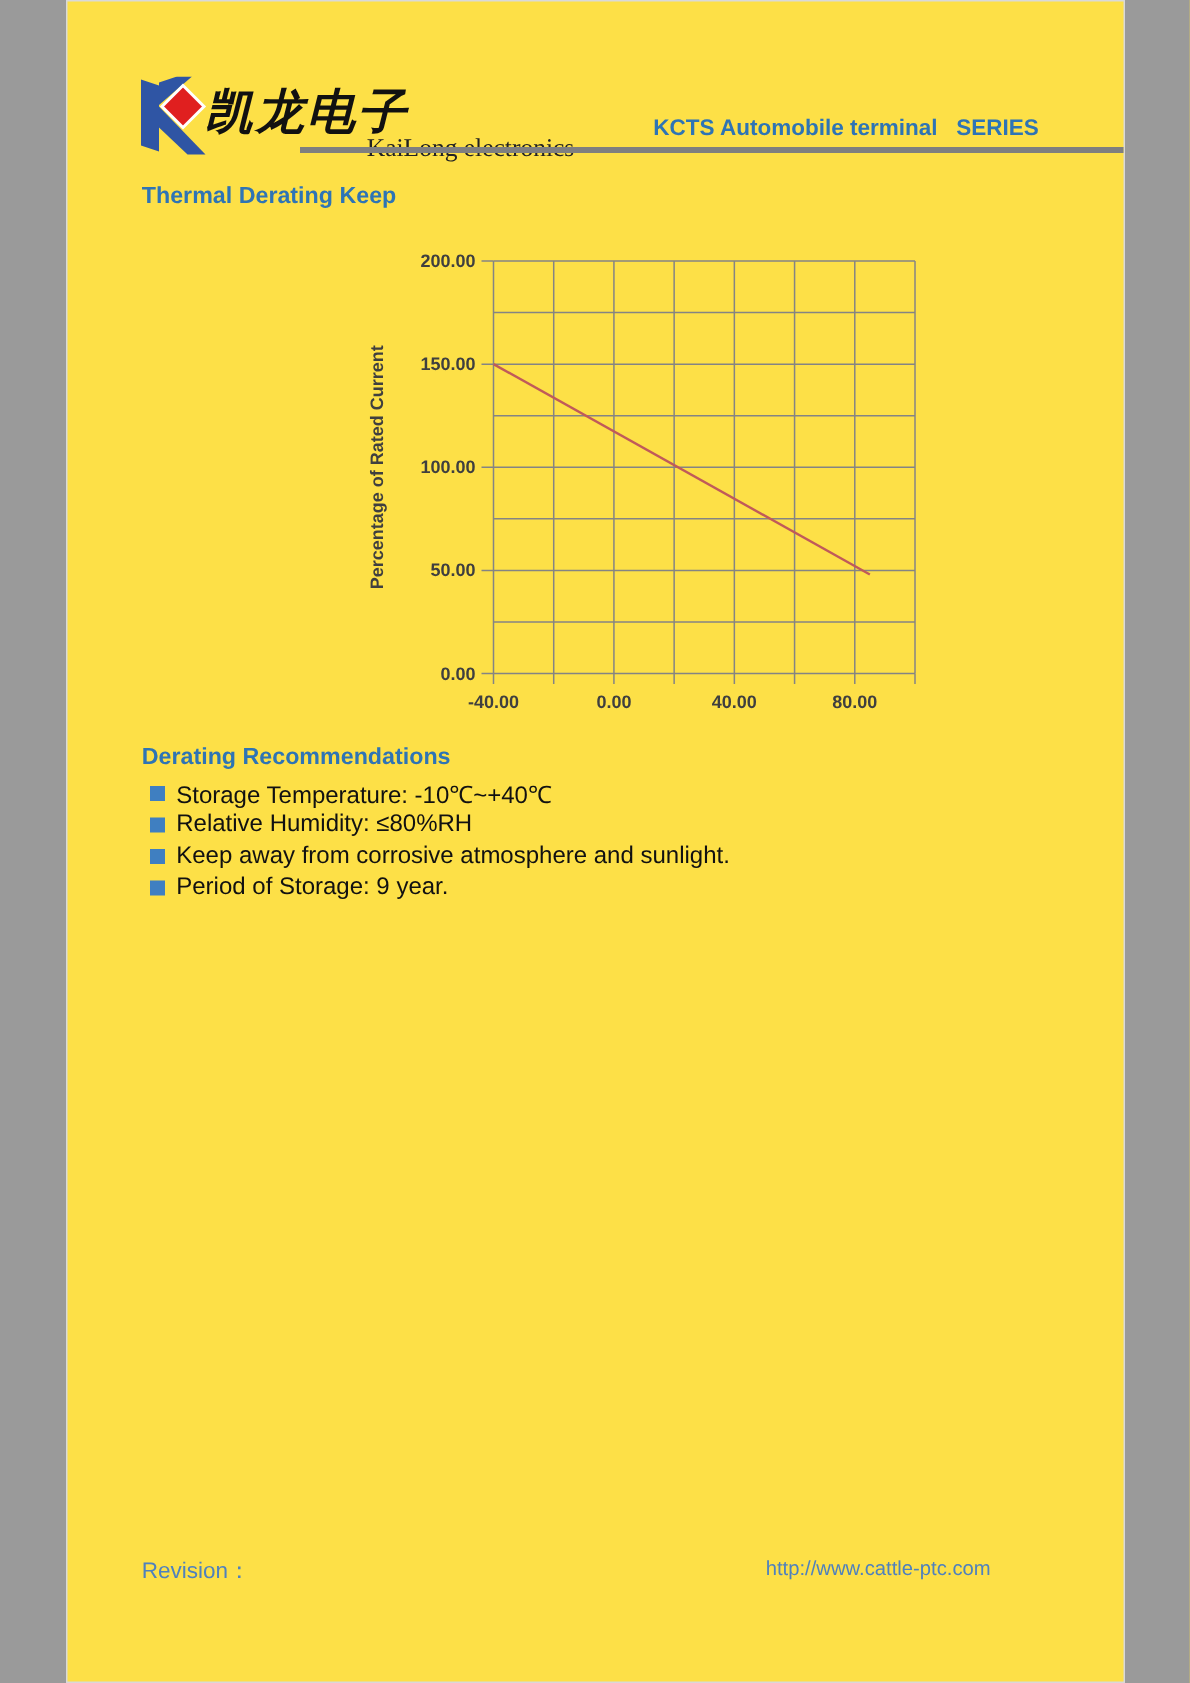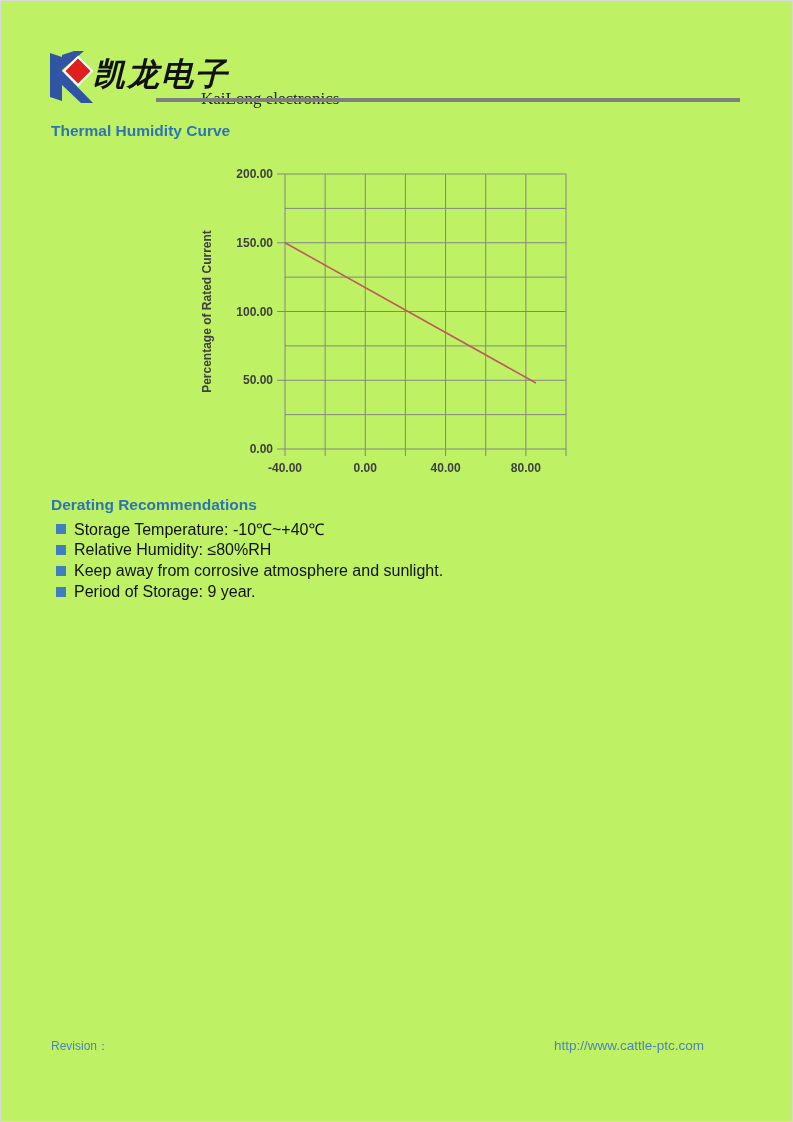--- a/index.html
+++ b/index.html
@@ -1,21 +1,21 @@
 <!DOCTYPE html>
 <html><head>
 <meta charset="utf-8">
 <style>
   * { margin:0; padding:0; box-sizing:border-box; }
   html,body { background:#9a9a9a; }
   .page {
     position:relative;
-    width:793px; height:1122px;
+    width:706px; height:1122px;
     margin:0 auto;
-    background:#bef264;
+    background:#fde047;
     border:1px solid #d9d9d9;
     font-family:"Liberation Sans", sans-serif;
     overflow:hidden;
   }
   
   .logo-svg { position:absolute; left:46px; top:50px; }
   .brand-cn {
     position:absolute; left:92px; top:52px;
     font-family:"DejaVu Sans", sans-serif;
     font-size:32px; font-weight:bold; color:#111;
@@ -55,43 +55,44 @@
     display:flex; align-items:center;
     height:21px; font-size:16px; color:#111;
   }
   .bullet-square {
     width:10px; height:10px; background:#3f7fc1;
     margin-right:8px; flex:0 0 auto;
   }
   
   .footer-revision {
     position:absolute; left:50px; top:1037px;
-    font-size:12px; color:#4f81bd;
+    font-size:15px; color:#4f81bd;
   }
   .footer-url {
     position:absolute; right:88px; top:1037px;
     font-size:13.5px; color:#4f81bd; text-decoration:none;margin-left:44px;
   }
 </style>
 </head>
 <body>
 
 <div class="page">
 
   <svg class="logo-svg" width="50" height="54" viewBox="0 0 50 54">
     <polygon id="logo-bar" points="3,2 15,6 15,50 3,46" fill="#2f55a4"></polygon>
     <polygon id="logo-upper" points="15,4 27,0 37,0 15,19" fill="#2f55a4"></polygon>
     <polygon id="logo-lower" points="15,20 15,34 34,52 46,52" fill="#2f55a4"></polygon>
     <polygon id="logo-diamond" points="31,6 45,20 31,34 17,20" stroke="#ffffff" stroke-width="2" fill="#e01f1f"></polygon>
   </svg>
   <div class="brand-cn">凯龙电子</div>
   <div class="brand-en">KaiLong electronics</div>
+  <div class="series-title">KCTS Automobile terminal   SERIES</div>
   <div class="header-rule" style="background: rgb(127, 127, 127);"></div>
 
-  <div id="thermal-heading" class="sec-heading">Thermal Humidity Curve</div>
+  <div id="thermal-heading" class="sec-heading">Thermal Derating Keep</div>
 
   <svg class="chart-svg" id="derating-chart" width="400" height="322" viewBox="0 0 400 322">
       <g stroke="#848484" stroke-width="1">
         <line x1="94" y1="15" x2="94" y2="290"></line>
         <line x1="134.14285714285714" y1="15" x2="134.14285714285714" y2="290"></line>
         <line x1="174.28571428571428" y1="15" x2="174.28571428571428" y2="290"></line>
         <line x1="214.42857142857142" y1="15" x2="214.42857142857142" y2="290"></line>
         <line x1="254.57142857142856" y1="15" x2="254.57142857142856" y2="290"></line>
         <line x1="294.7142857142857" y1="15" x2="294.7142857142857" y2="290"></line>
         <line x1="334.85714285714283" y1="15" x2="334.85714285714283" y2="290"></line>

